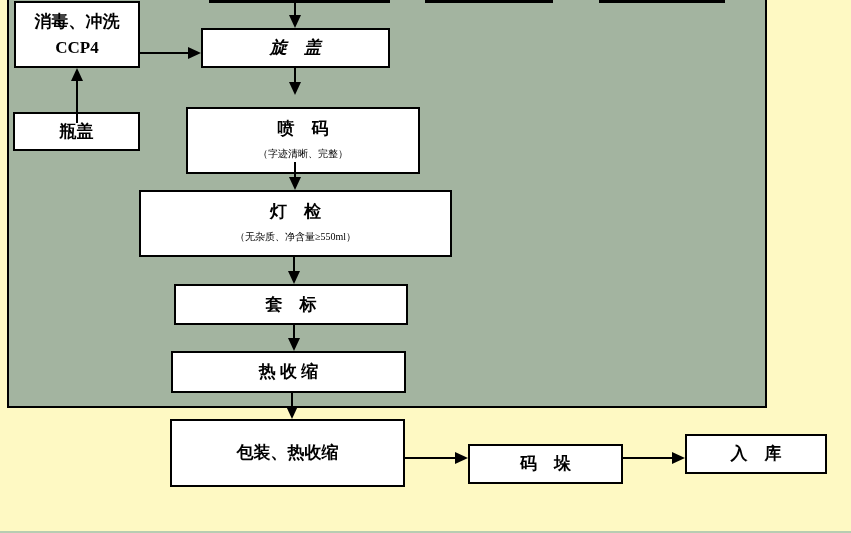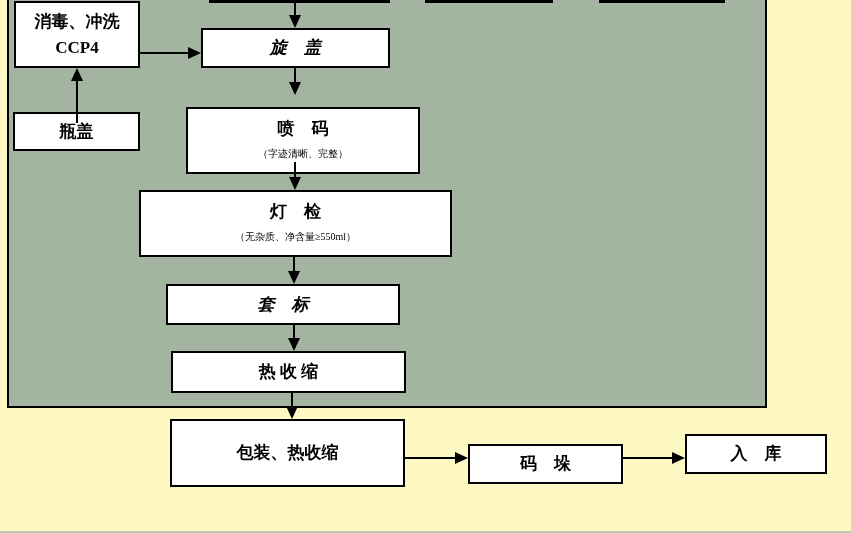--- a/index.html
+++ b/index.html
@@ -74,21 +74,21 @@
   <div class="node" style="left:186px;top:95px;width:234px;height:67px;margin-top:12px;">
     <div class="t">喷　码</div>
     <div class="note">（字迹清晰、完整）</div>
   </div>
 
   <div class="node" style="left:139px;top:190px;width:313px;height:67px;">
     <div class="t">灯　检</div>
     <div class="note">（无杂质、净含量≥550ml）</div>
   </div>
 
-  <div class="node" style="left:166px;top:284px;width:234px;height:41px;font-style:italic;">
+  <div class="node" style="left:174px;top:284px;width:234px;height:41px;">
     <div class="t">套　标</div>
   </div>
 
   <div class="node" style="left:171px;top:351px;width:235px;height:42px;">
     <div class="t">热 收 缩</div>
   </div>
 
   <div class="node" style="left:170px;top:419px;width:235px;height:68px;">
     <div class="t">包装、热收缩</div>
   </div>

